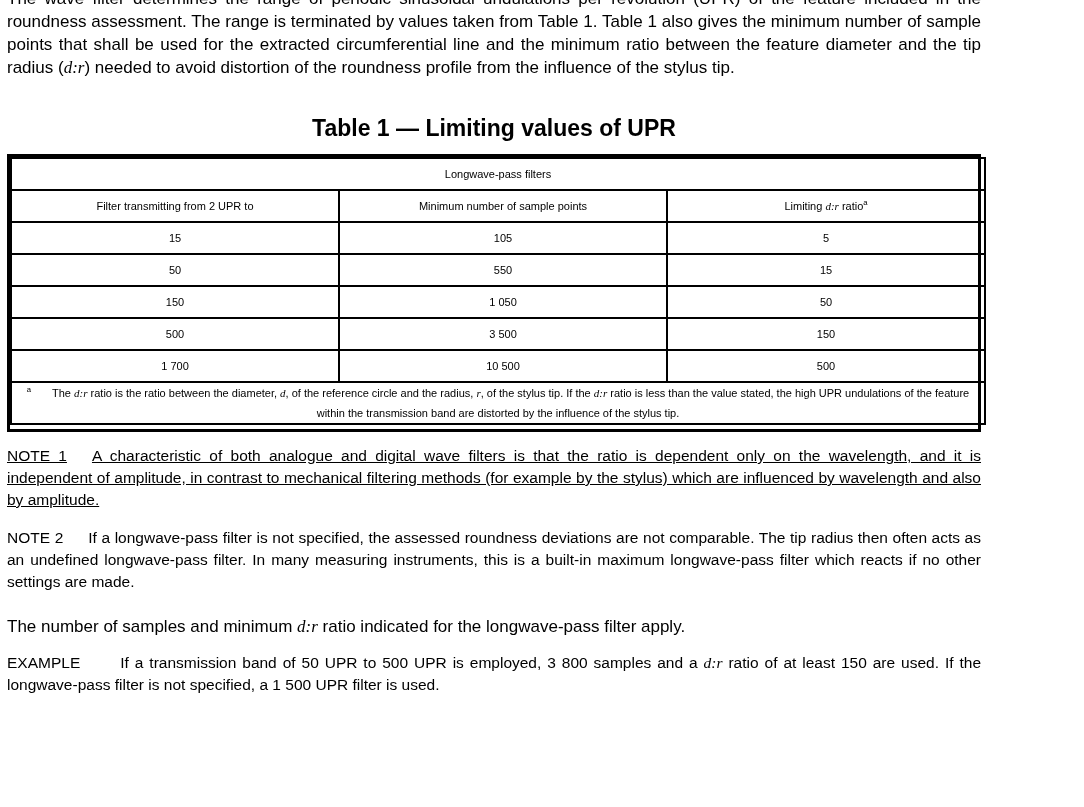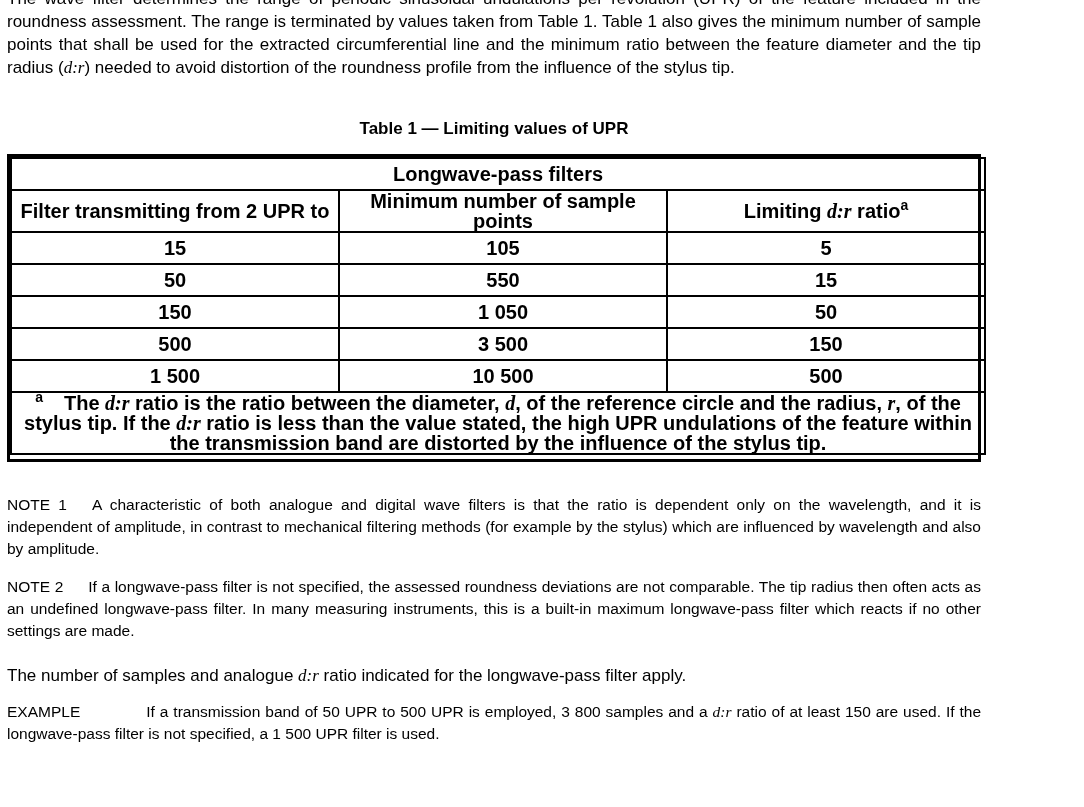--- a/index.html
+++ b/index.html
@@ -30,43 +30,43 @@
   .para.first {
     margin-top: -13px;
   }
   .small {
     font-size: 15.5px;
     line-height: 22px;
     text-align: justify;
     margin: 0;
   }
   .table-title {
-    font-size: 17px;
+    font-size: 23px;
     line-height: 23px;
     font-weight: bold;
     text-align: center;
     margin: 38px 0 0 0;
   }
   .table-frame {
     margin-top: 14px;
     border: 3px solid #000000;
   }
   table.data-table {
     width: 100%;
     border-collapse: collapse;
     table-layout: fixed;
   }
   table.data-table th, table.data-table td {
     border: 2px solid #000000;
-    font-weight: bold;
+    font-weight: normal;
     text-align: center;
     vertical-align: middle;
     height: 30px;
     padding: 0 4px;
-    font-size: 20px;
+    font-size: 11px;
     line-height: 20px;
   }
   th.group-header {
     font-weight: bold;
     font-size: 17px;
   }
   td.footnote-cell {
     border-top: 3px solid #000000;
     border-bottom: 3px solid #000000;
     border-left: none;
@@ -75,21 +75,21 @@
     font-size: 15.5px;
     line-height: 21px;
     height: auto;
     padding: 3px 7px 6px 7px;
   }
   .frame-spacer { height: 4px; }
   .col-1 { width: 328px; }
   .col-2 { width: 328px; }
   .col-3 { width: 318px; }
   .para.shortwave { margin-top: 28px; }
-  .small.note1 { margin-top: 32px; }
+  .small.note1 { margin-top: 13px; text-decoration: underline; }
   .small.note2 { margin-top: 16px; }
   .para.apply { margin-top: 22px; text-align: left; }
   .small.example { margin-top: 14px; }
   
   .seg-n { }
   .seg-i {
     font-family: "Liberation Serif", serif;
     font-style: italic;
   }
   .seg-sup {
@@ -97,21 +97,21 @@
     vertical-align: super;
     line-height: 0;
   }
   .seg-mk {
     font-size: 0.7em;
     vertical-align: super;
     line-height: 0;
     padding-right: 21px;
   }
   .seg-lbl { padding-right: 25px; }
-  .seg-lblx { padding-right: 66px; }
+  .seg-lblx { padding-right: 40px; }
 </style>
 </head>
 <body>
 
 <div class="content">
 
   <p class="para first"><span class="seg-n">The wave filter determines the range of periodic sinusoidal undulations per revolution (UPR) of the feature included in the roundness assessment. The range is terminated by values taken from Table 1. Table 1 also gives the minimum number of sample points that shall be used for the extracted circumferential line and the minimum ratio between the feature diameter and the tip radius (</span><span class="seg-i">d:r</span><span class="seg-n">) needed to avoid distortion of the roundness profile from the influence of the stylus tip.</span></p>
 
   <p class="table-title">Table 1 — Limiting values of UPR</p>
 
@@ -147,36 +147,36 @@
             <td>150</td>
             <td>1 050</td>
             <td>50</td>
           </tr>
           <tr>
             <td>500</td>
             <td>3 500</td>
             <td>150</td>
           </tr>
           <tr>
-            <td>1 500</td>
+            <td>1 700</td>
             <td>10 500</td>
             <td>500</td>
           </tr>
         </tbody>
       <tbody>
         <tr>
           <td class="footnote-cell" colspan="3"><span class="seg-mk">a</span><span class="seg-n">The </span><span class="seg-i">d:r</span><span class="seg-n"> ratio is the ratio between the diameter, </span><span class="seg-i">d</span><span class="seg-n">, of the reference circle and the radius, </span><span class="seg-i">r</span><span class="seg-n">, of the stylus tip. If the </span><span class="seg-i">d:r</span><span class="seg-n"> ratio is less than the value stated, the high UPR undulations of the feature within the transmission band are distorted by the influence of the stylus tip.</span></td>
         </tr>
       </tbody>
     </table>
     <div class="frame-spacer"></div>
   </div>
 
 
   <p class="small note1"><span class="seg-lbl">NOTE 1</span><span class="seg-n">A characteristic of both analogue and digital wave filters is that the ratio is dependent only on the wavelength, and it is independent of amplitude, in contrast to mechanical filtering methods (for example by the stylus) which are influenced by wavelength and also by amplitude.</span></p>
 
   <p class="small note2"><span class="seg-lbl">NOTE 2</span><span class="seg-n">If a longwave-pass filter is not specified, the assessed roundness deviations are not comparable. The tip radius then often acts as an undefined longwave-pass filter. In many measuring instruments, this is a built-in maximum longwave-pass filter which reacts if no other settings are made.</span></p>
 
-  <p class="para apply"><span class="seg-n">The number of samples and analogue </span><span class="seg-i">d:r</span><span class="seg-n"> ratio indicated for the longwave-pass filter apply.</span></p>
+  <p class="para apply"><span class="seg-n">The number of samples and minimum </span><span class="seg-i">d:r</span><span class="seg-n"> ratio indicated for the longwave-pass filter apply.</span></p>
 
   <p class="small example"><span class="seg-lblx">EXAMPLE</span><span class="seg-n">If a transmission band of 50 UPR to 500 UPR is employed, 3 800 samples and a </span><span class="seg-i">d:r</span><span class="seg-n"> ratio of at least 150 are used. If the longwave-pass filter is not specified, a 1 500 UPR filter is used.</span></p>
 
 </div>
 
 </body></html>

